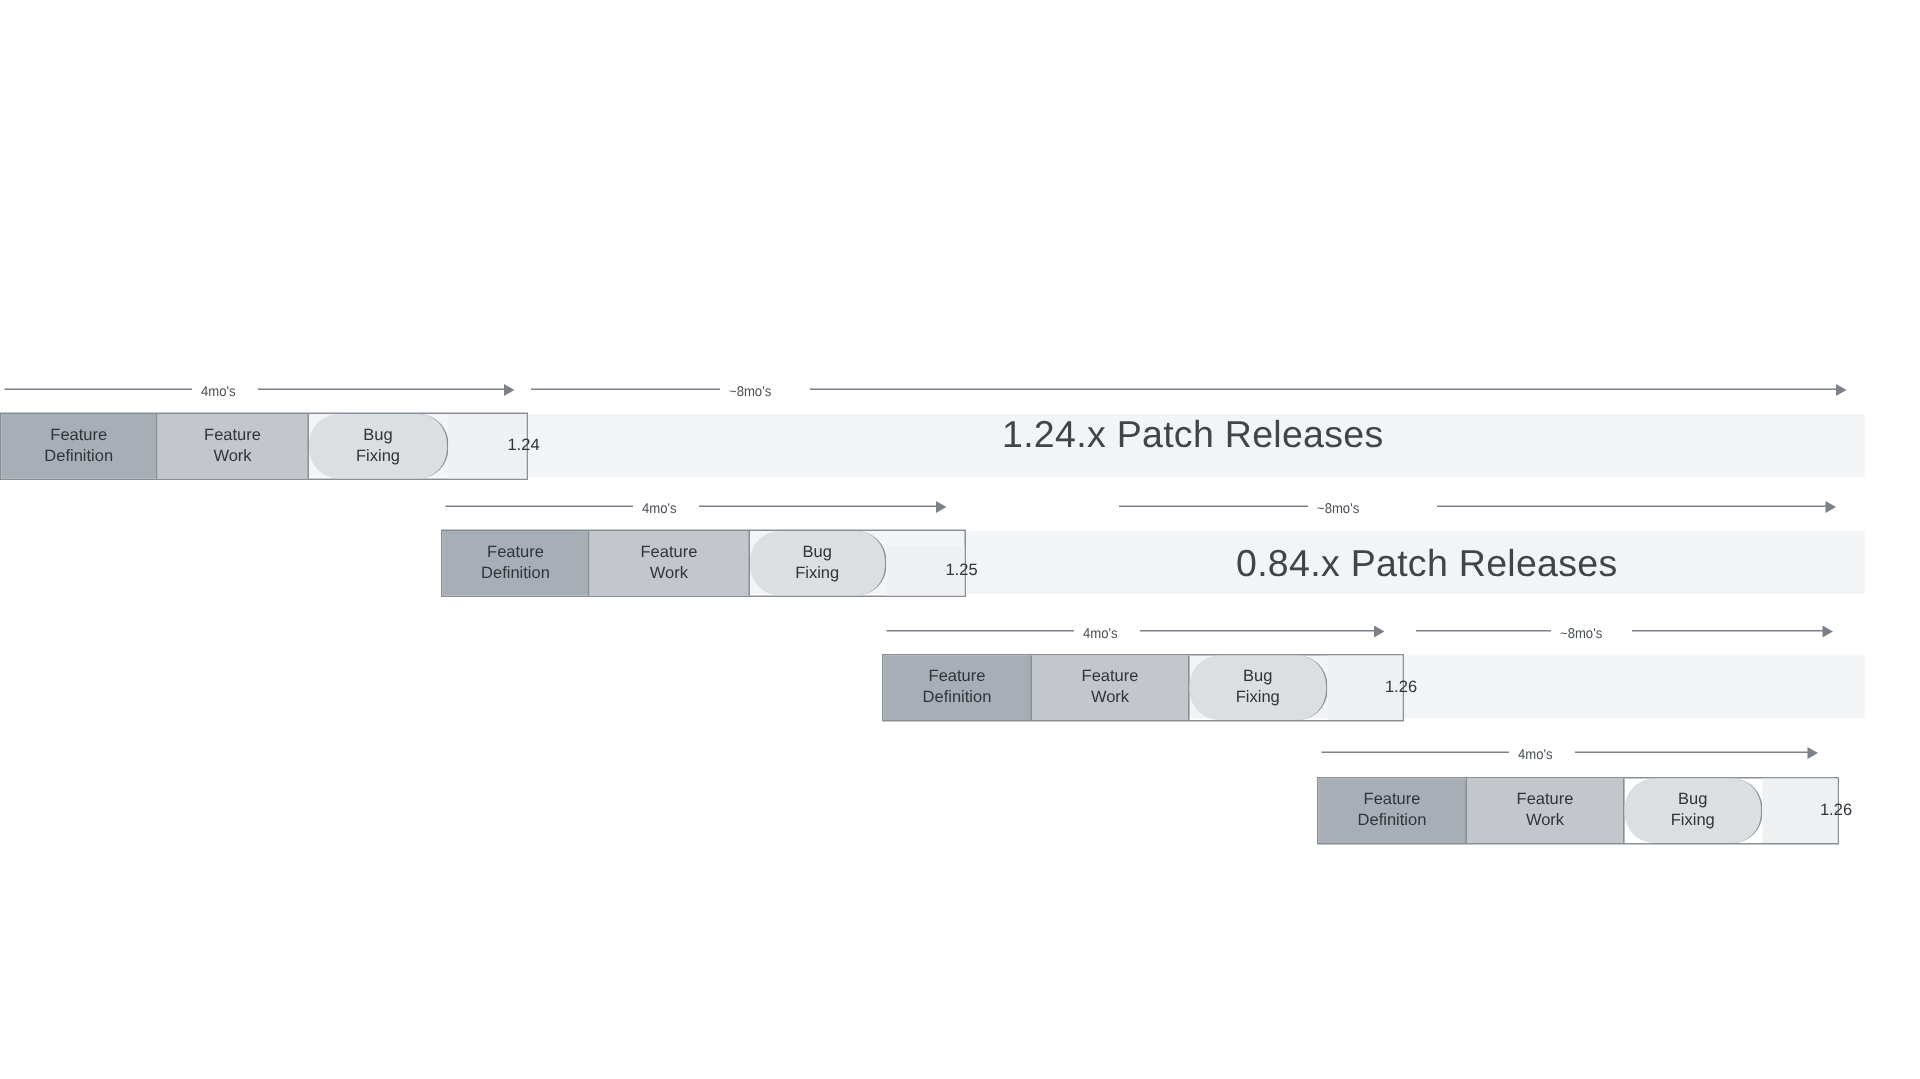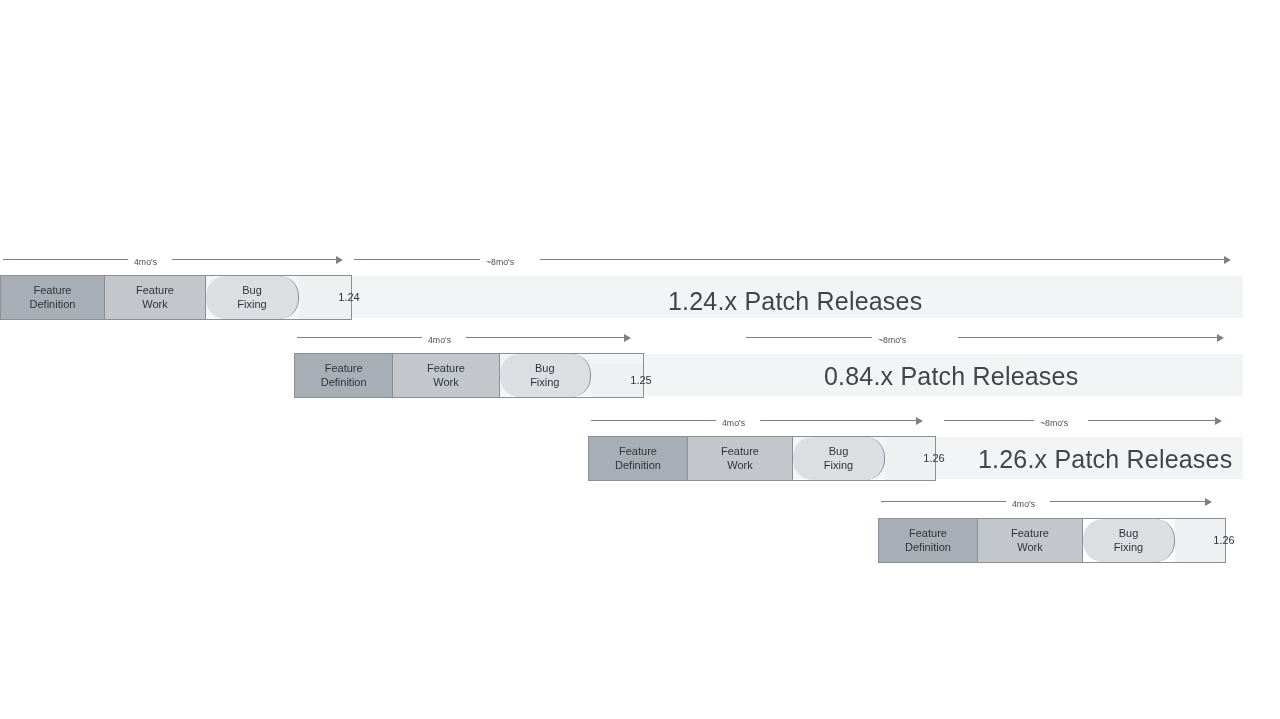--- a/index.html
+++ b/index.html
@@ -94,21 +94,21 @@
     transform-origin: left center;
     line-height: 15px;
   }
 </style>
 </head>
 <body>
 
 <div id="stage">
 
   <div class="patch-band" style="left:0px; top:276px; width:1243px; height:42px;"></div>
-  <div class="patch-band-label" style="left:668px; top:287px; font-size:25px;">1.24.x Patch Releases</div>
+  <div class="patch-band-label" style="left:668px; top:276px; font-size:25px;">1.24.x Patch Releases</div>
 
   <div class="measure" style="left:0px; top:252px; width:345px;">
     <div class="seg" style="left:3px; width:125px;"></div>
     <div class="mlabel" style="left:134px; top:2px;">4mo's</div>
     <div class="seg" style="left:172px; width:165px;"></div>
     <div class="head" style="left:336px;"></div>
   </div>
 
   <div class="measure" style="left:352px; top:252px; width:884px;">
     <div class="seg" style="left:2px; width:126px;"></div>
@@ -148,21 +148,20 @@
     <div class="phase def" style="width:99px;">Feature
 Definition</div>
     <div class="phase work" style="width:107px;">Feature
 Work</div>
     <div class="phase bug" style="width:92px;">Bug
 Fixing</div>
     <div class="phase ver" style="width:52px;margin-top:10px;">1.25</div>
   </div>
 
   <div class="patch-band" style="left:588px; top:437px; width:655px; height:42px;"></div>
-  <div class="patch-band-label" style="left:978px; top:445px; font-size:25px;">1.26.x Patch Releases</div>
 
   <div class="measure" style="left:588px; top:413px; width:345px;">
     <div class="seg" style="left:3px; width:125px;"></div>
     <div class="mlabel" style="left:134px; top:2px;">4mo's</div>
     <div class="seg" style="left:172px; width:157px;"></div>
     <div class="head" style="left:328px;"></div>
   </div>
 
   <div class="measure" style="left:942px; top:413px; width:294px;">
     <div class="seg" style="left:2px; width:90px;"></div>

